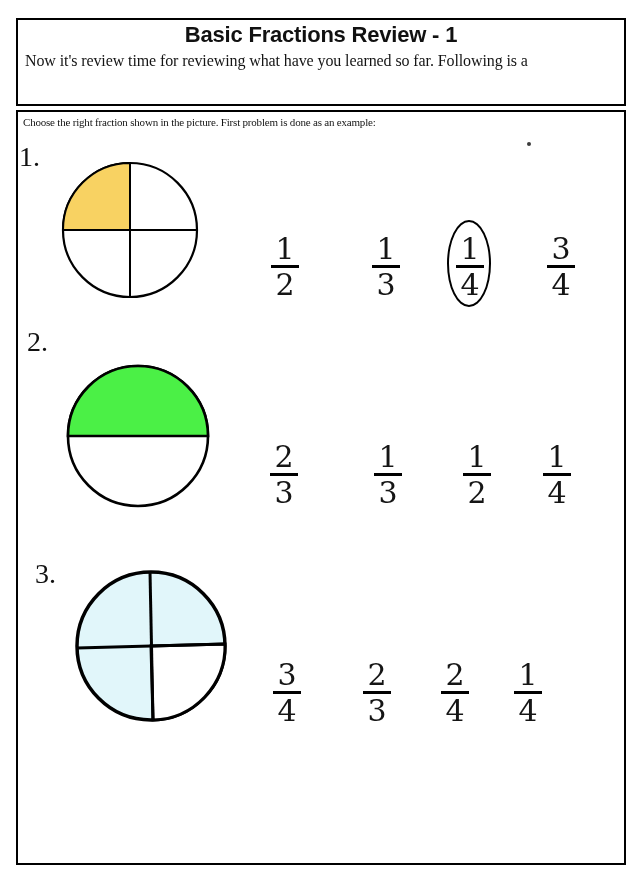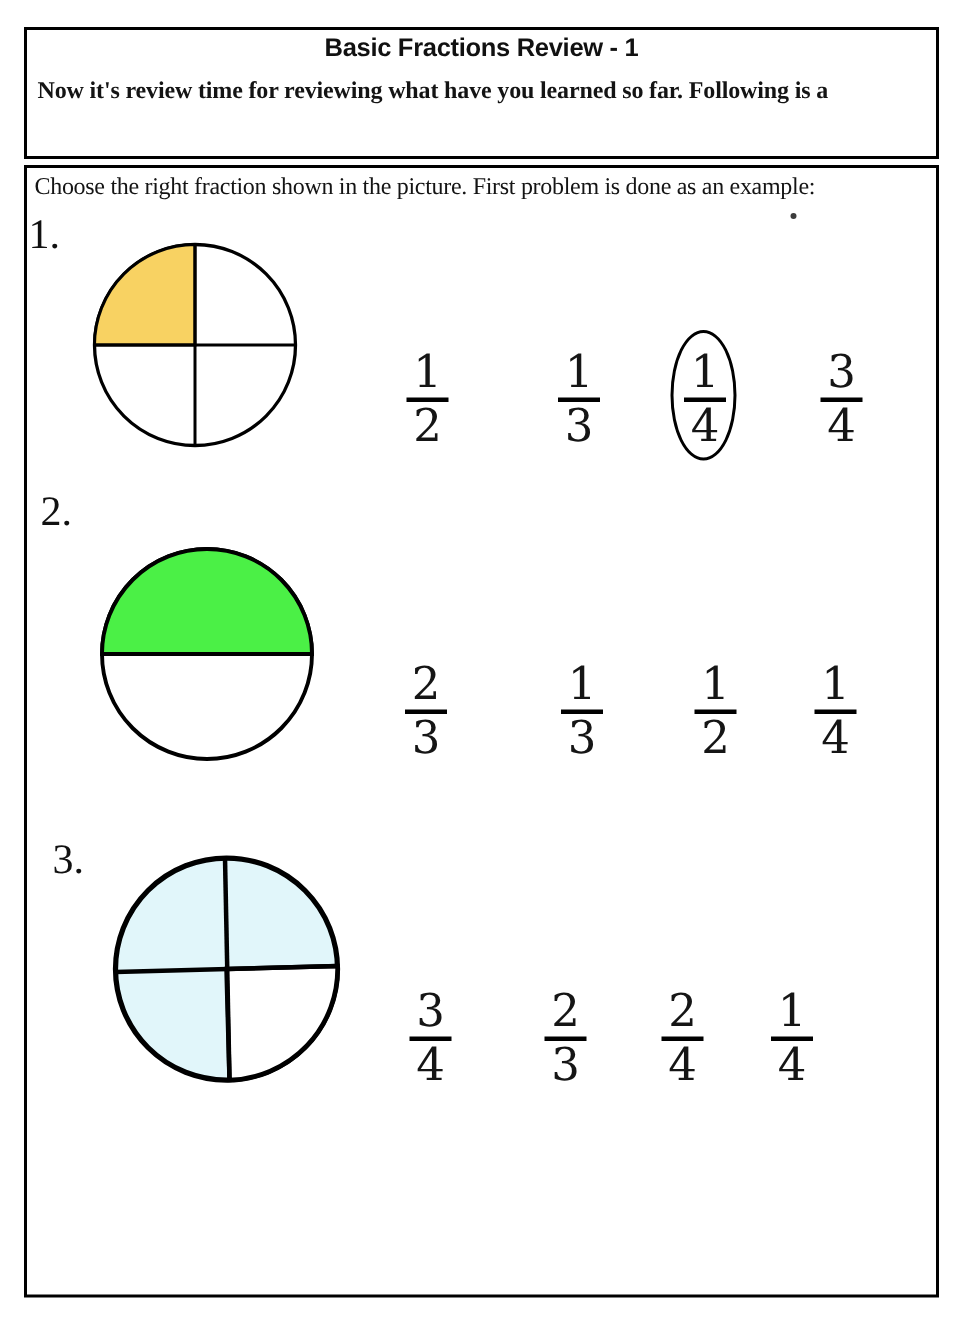--- a/index.html
+++ b/index.html
@@ -6,28 +6,28 @@
   .page {
     position:relative; width:640px; height:883px; background:#fff;
     font-family:"Liberation Serif", serif; color:#141414; overflow:hidden;
   }
   .box { position:absolute; border:2px solid #000; background:#fff; box-sizing:border-box; }
   .header-box { left:16px; top:18px; width:610px; height:88px; }
   .body-box   { left:16px; top:110px; width:610px; height:755px; }
 
   .title {
     position:absolute; left:16px; top:22px; width:610px; text-align:center;
-    font-family:"Liberation Sans", sans-serif; font-weight:700; font-size:17px;
+    font-family:"Liberation Sans", sans-serif; font-weight:700; font-size:22px;
     letter-spacing:-0.2px; color:#111;
   }
   .intro { position:absolute; left:25px; font-size:16px; letter-spacing:-0.1px; white-space:nowrap; }
-  .intro.l1 { top:52px;font-weight:bold; }
+  .intro.l1 { top:52px; }
   .intro.l2 { top:79px; }
 
-  .instruction { position:absolute; left:23px; top:116px; font-size:16px; letter-spacing:-0.2px; white-space:nowrap; }
+  .instruction { position:absolute; left:23px; top:116px; font-size:11px; letter-spacing:-0.2px; white-space:nowrap; }
 
   .dot { position:absolute; left:527px; top:142px; width:4px; height:4px; border-radius:50%; background:#3c3c3c; }
 
   .pnum { position:absolute; font-size:28px; line-height:28px; color:#111; }
   .pnum.n1 { left:19px; top:143px; }
   .pnum.n2 { left:27px; top:328px; }
   .pnum.n3 { left:35px; top:560px; }
 
   .fig { position:absolute; }
   .fig1 { left:60px;  top:160px; }

